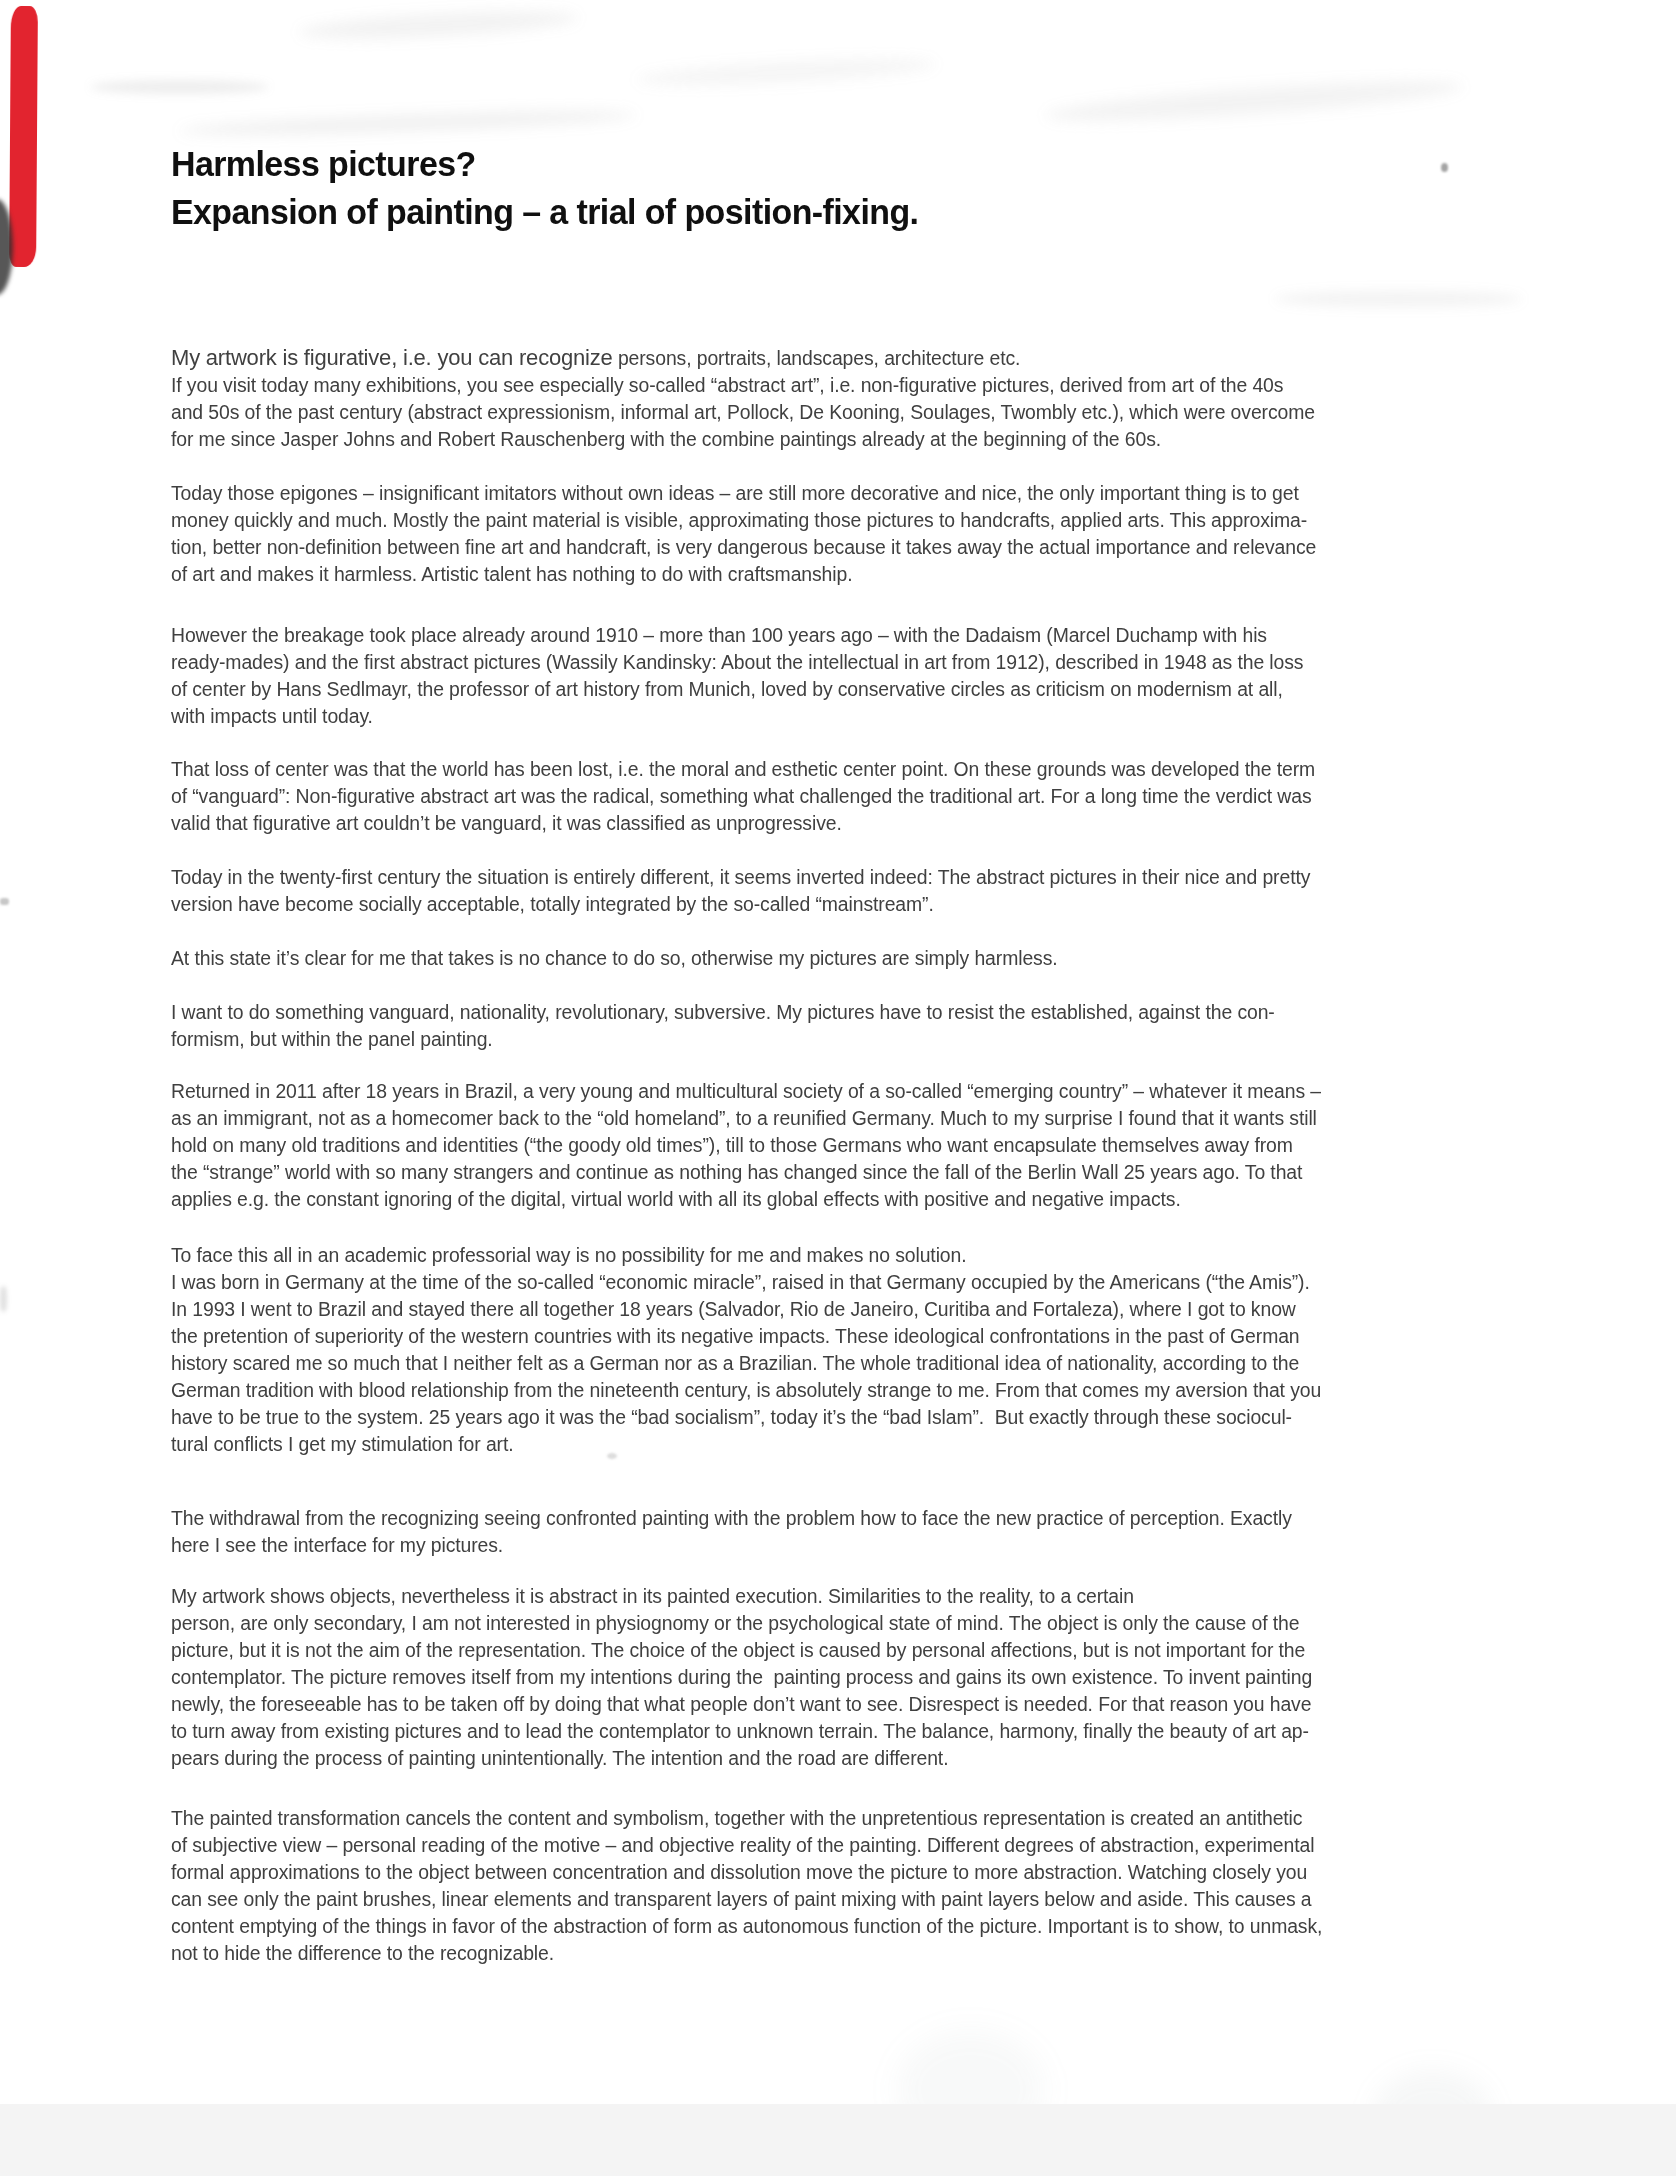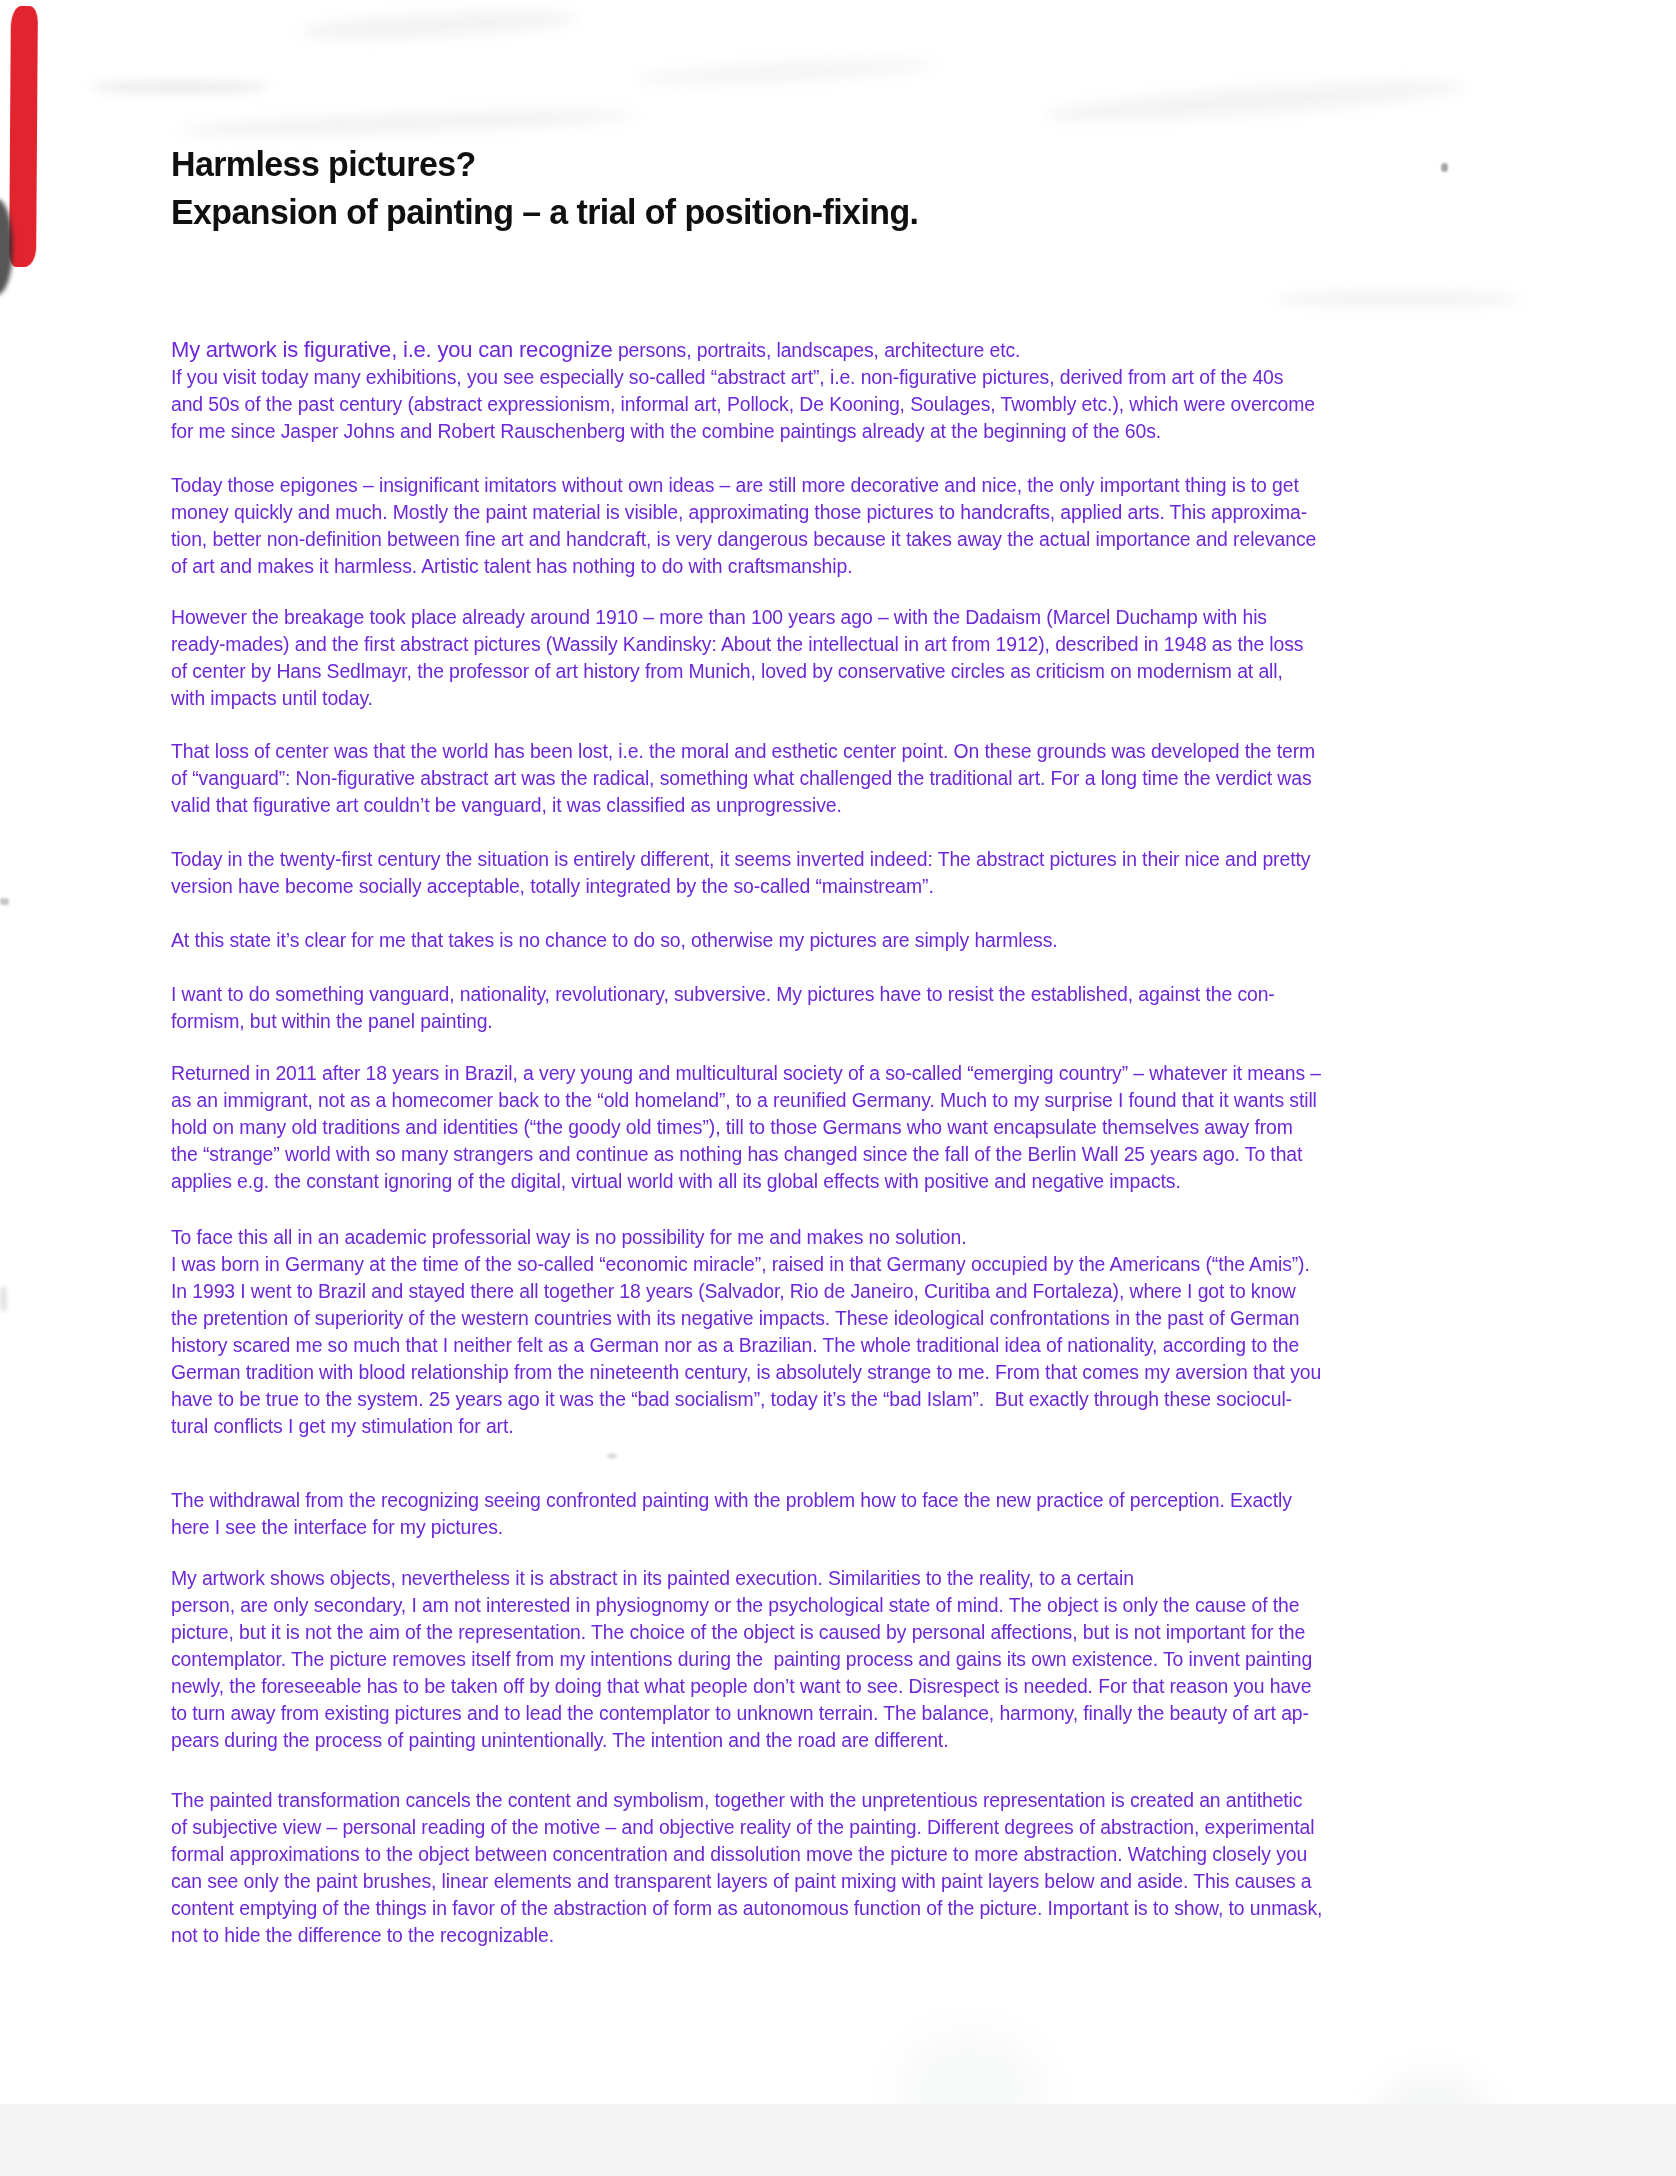--- a/index.html
+++ b/index.html
@@ -42,26 +42,26 @@
   .sm9{left:189px;top:2141px;width:70px;height:7px;background:rgba(110,110,110,0.16);filter:blur(2px);}
   
   .title{
     position:absolute;left:171px;top:140px;margin:0;
     font-size:35px;line-height:48px;font-weight:bold;color:#101010;
     letter-spacing:-0.6px;white-space:pre;
     transform:scaleX(0.97);transform-origin:left top;
   }
   
   .text-col{
-    position:absolute;left:171px;top:336px;width:1378px;
-    color:#6d28d9;font-size:19.4px;line-height:27px;letter-spacing:-0.1px;
+    position:absolute;left:171px;top:344px;width:1378px;
+    color:#404040;font-size:19.4px;line-height:27px;letter-spacing:-0.1px;
   }
   .para{margin:0;white-space:pre;}
   .p1{margin-bottom:27px;}
-  .p2{margin-bottom:24px;}
+  .p2{margin-bottom:34px;}
   .p3{margin-bottom:26px;}
   .p4{margin-bottom:27px;}
   .p5{margin-bottom:27px;}
   .p6{margin-bottom:27px;}
   .p7{margin-bottom:25px;}
   .p8{margin-bottom:29px;}
   .p9{margin-bottom:47px;}
   .p10{margin-bottom:24px;}
   .p11{margin-bottom:33px;}
   .p12{margin-bottom:0;}

